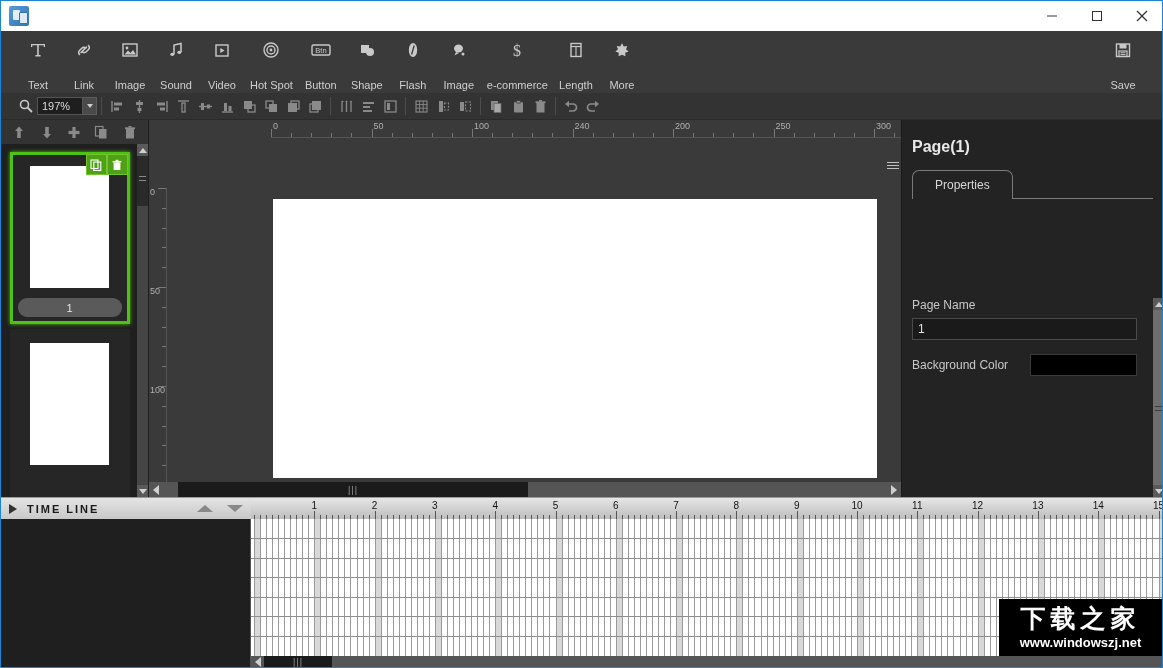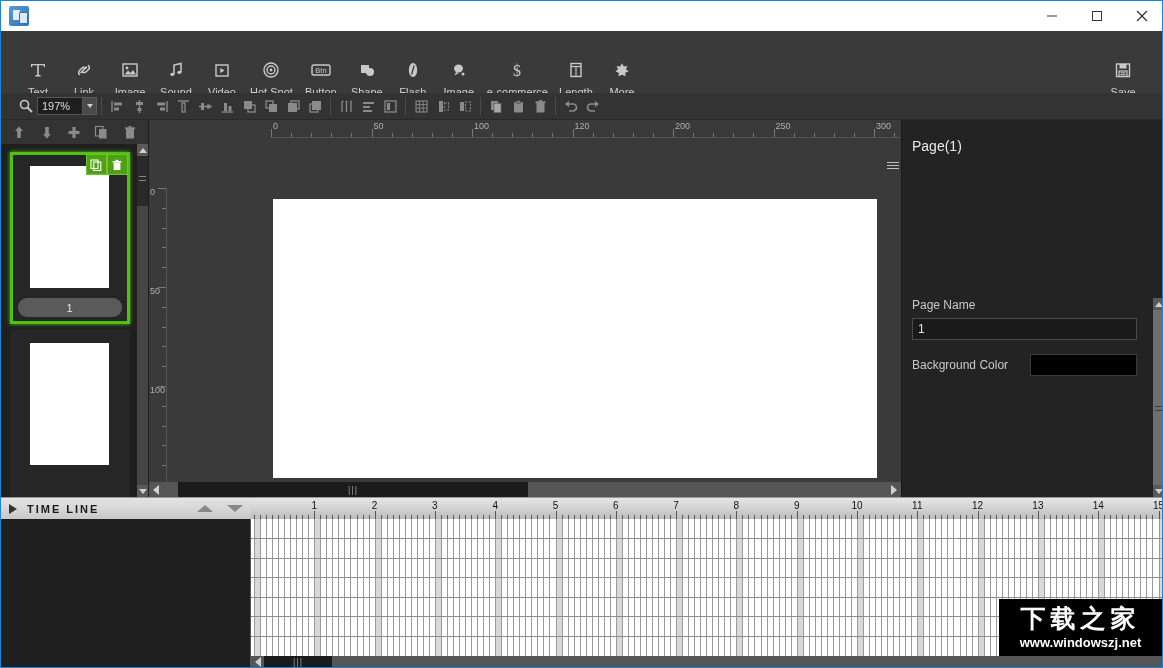--- a/index.html
+++ b/index.html
@@ -42,22 +42,22 @@
 
   
   .ribbon {
     position:absolute; left:0; top:31px; width:1163px; height:62px;
     background:#3a3a3a; display:flex; align-items:flex-start;
   }
   .ribbon-left { display:flex; padding-left:14px; }
   .ribbon-right { margin-left:auto; display:flex; padding-right:18px; }
   .rbtn {
     min-width:46px; height:60px; padding:4px 5px 0;
-    display:flex; flex-direction:column; align-items:center; justify-content:flex-start;
-    color:#cfcfcf; font-size:11px; cursor:default;margin-top:20px;
+    display:flex; flex-direction:column; align-items:center; justify-content:space-between;
+    color:#cfcfcf; font-size:11px; cursor:default;
   }
   .rbtn .ic { height:30px; display:flex; align-items:center; justify-content:center; }
   .rbtn .lb { margin-top:1px; white-space:nowrap; letter-spacing:0px; }
   .rbtn svg { display:block; }
 
   
   .toolbar2 {
     position:absolute; left:0; top:93px; width:1163px; height:27px;
     background:#333333; display:flex; align-items:center; padding-left:14px;
     border-bottom:1px solid #2a2a2a;
@@ -177,21 +177,21 @@
     position:absolute; right:1px; top:2px; width:13px; height:13px;
     display:flex; align-items:center; justify-content:center;
   }
 
   
   .props {
     position:absolute; left:900px; top:120px; width:263px; height:377px;
     background:#232323;
   }
   .props-title {
-    padding:18px 0 0 11px; color:#e8e8e8; font-size:14px; font-weight:normal;
+    padding:18px 0 0 11px; color:#e8e8e8; font-size:16px; font-weight:bold;
   }
   .props-tabs {
     margin-top:14px; padding-left:11px; height:29px; position:relative;
   }
   .tab {
     display:inline-flex; align-items:center; justify-content:center;
     height:29px; padding:0 22px; color:#d8d8d8; font-size:12px;
     border:1px solid #7a7a7a; border-bottom:none;
     border-radius:7px 7px 0 0; background:#232323; position:relative; z-index:2;
   }
@@ -726,21 +726,21 @@
         <div class="rh-tick" style="left: 140.7px; height: 4px;"></div>
         <div class="rh-tick" style="left: 160.8px; height: 4px;"></div>
         <div class="rh-tick" style="left: 180.9px; height: 4px;"></div>
         <div class="rh-tick" style="left: 201px; height: 8px;"></div>
         <div class="rh-lbl" style="left: 203px;">100</div>
         <div class="rh-tick" style="left: 221.1px; height: 4px;"></div>
         <div class="rh-tick" style="left: 241.2px; height: 4px;"></div>
         <div class="rh-tick" style="left: 261.3px; height: 4px;"></div>
         <div class="rh-tick" style="left: 281.4px; height: 4px;"></div>
         <div class="rh-tick" style="left: 301.5px; height: 8px;"></div>
-        <div class="rh-lbl" style="left: 303.5px;">120</div>
+        <div class="rh-lbl" style="left: 303.5px;">240</div>
         <div class="rh-tick" style="left: 321.6px; height: 4px;"></div>
         <div class="rh-tick" style="left: 341.7px; height: 4px;"></div>
         <div class="rh-tick" style="left: 361.8px; height: 4px;"></div>
         <div class="rh-tick" style="left: 381.9px; height: 4px;"></div>
         <div class="rh-tick" style="left: 402px; height: 8px;"></div>
         <div class="rh-lbl" style="left: 404px;">200</div>
         <div class="rh-tick" style="left: 422.1px; height: 4px;"></div>
         <div class="rh-tick" style="left: 442.2px; height: 4px;"></div>
         <div class="rh-tick" style="left: 462.3px; height: 4px;"></div>
         <div class="rh-tick" style="left: 482.4px; height: 4px;"></div>
@@ -786,20 +786,24 @@
       </div>
       <div class="ch-arrow" style="position:absolute;right:0;top:0;">
           <div class="arrow-rt-small"></div>
         </div>
     </div>
   </div>
 
   <div class="props">
     <div class="props-border-left"></div>
     <div class="props-title">Page(1)</div>
+    <div class="props-tabs">
+      <div class="tab">Properties</div>
+      <div class="tab-underline"></div>
+    </div>
 
     <div class="props-body">
       <div class="fgroup">
         <div class="field-label">Page Name</div>
         <div class="field-input">1</div>
       </div>
 
 
       <div class="fgroup row-inline">
         <div class="field-label">Background Color</div>

